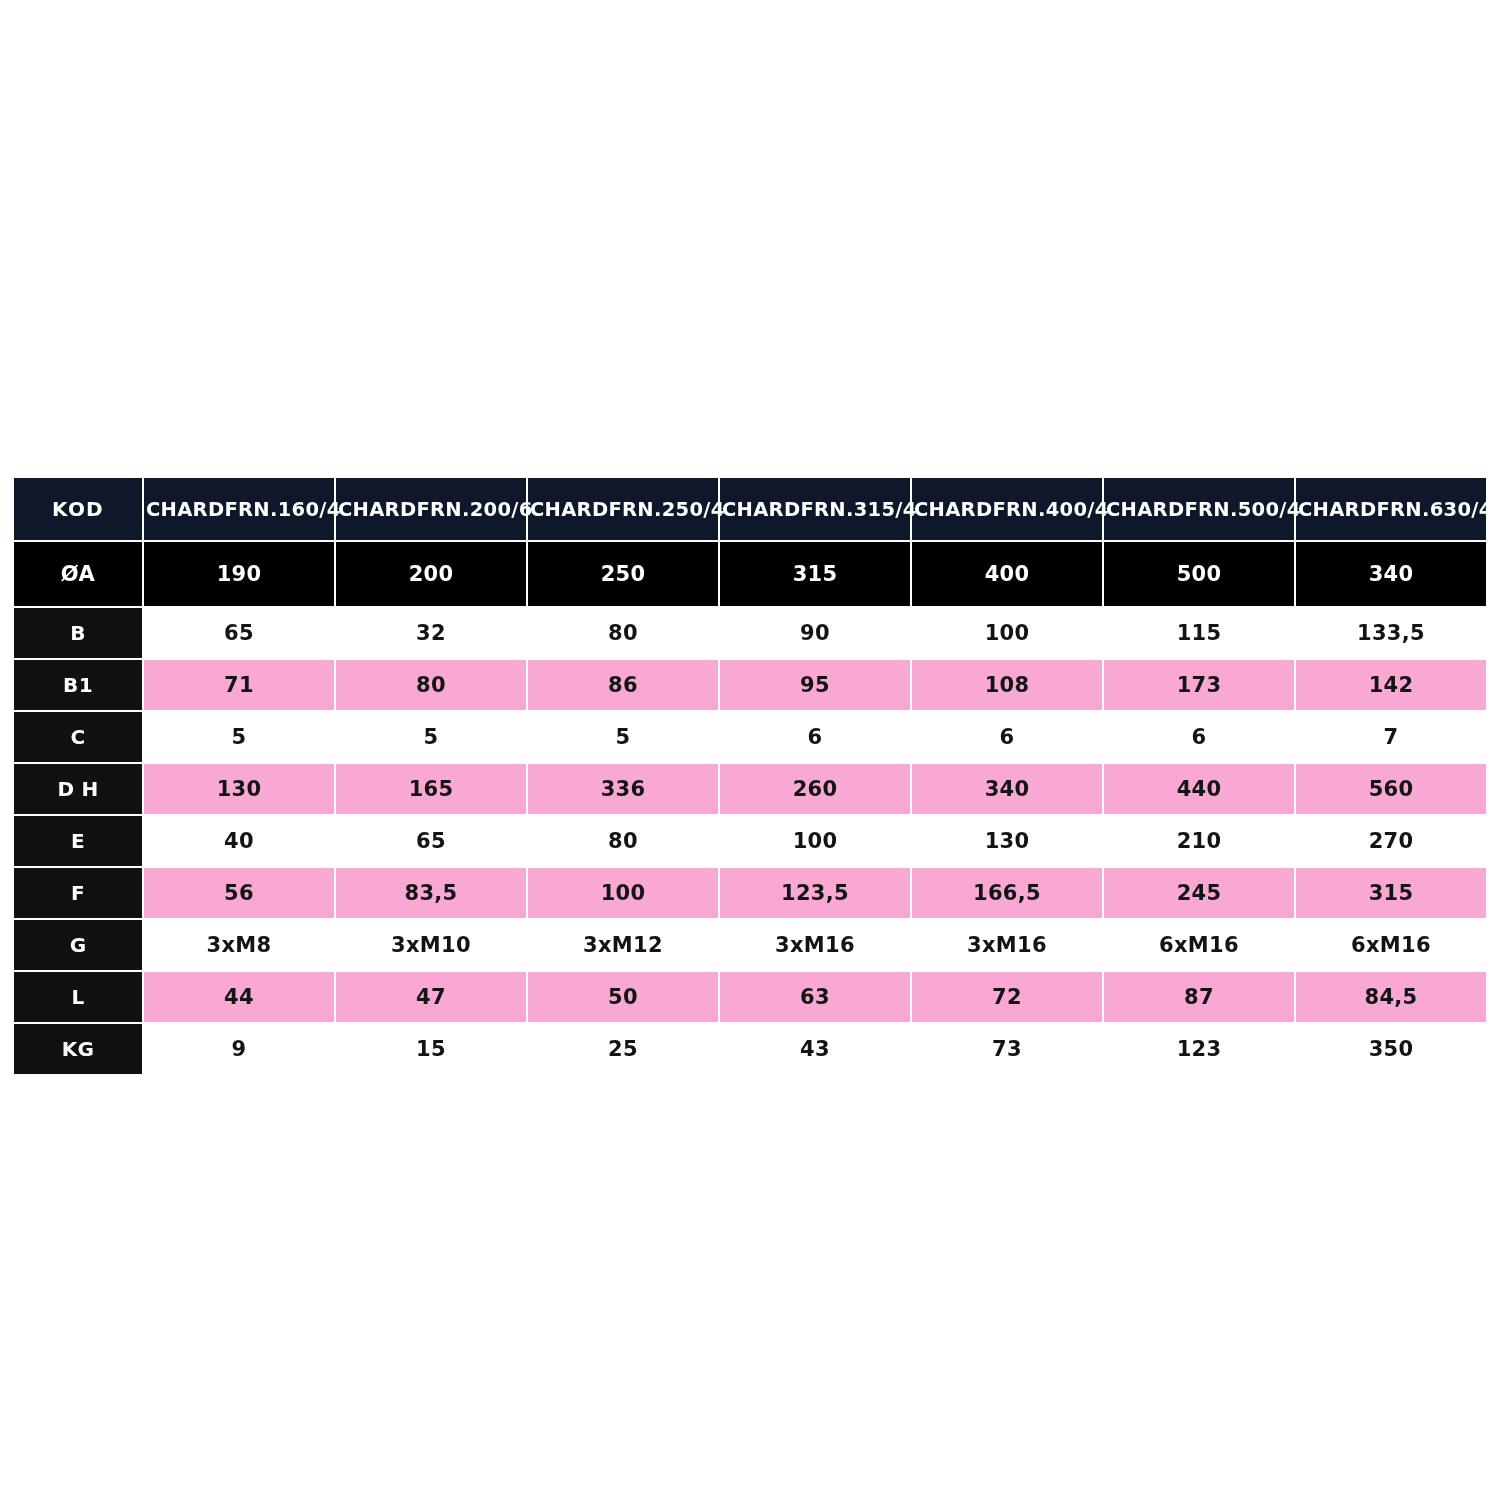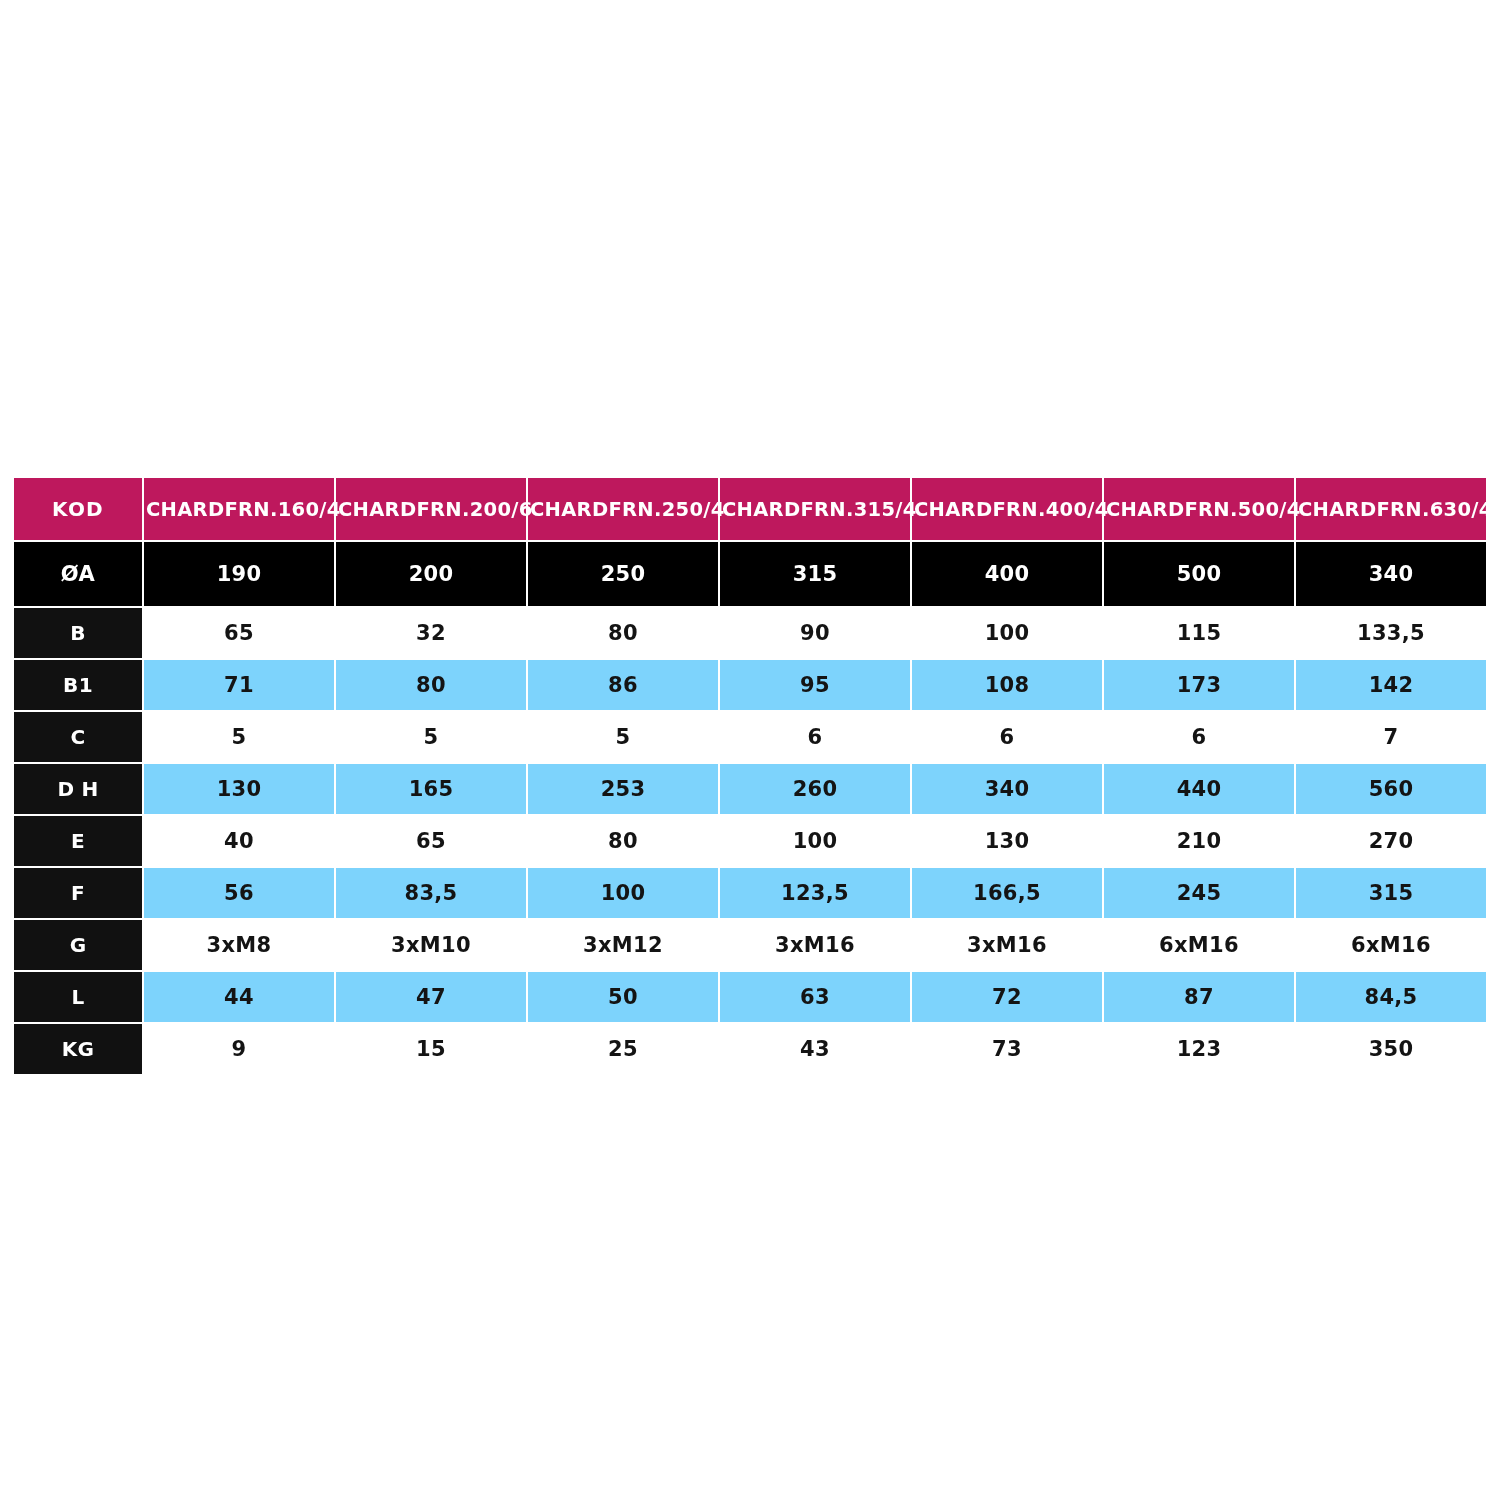--- a/index.html
+++ b/index.html
@@ -26,21 +26,21 @@
   }
   table.spec td, table.spec th {
     border: 2px solid #ffffff;
     text-align: center;
     vertical-align: middle;
     font-weight: bold;
     letter-spacing: 0.3px;
   }
   
   tr.head th {
-    background: #be185d;
+    background: #0f172a;
     color: #ffffff;
     height: 62px;
     font-size: 19.5px;
     padding: 0 2px;
   }
   tr.head th.kod-head {
     width: 124px;
     font-size: 20px;
     letter-spacing: 1.2px;
   }
@@ -60,21 +60,21 @@
     height: 62px;
     font-size: 21px;
   }
   td.val {
     background: #ffffff;
     color: #141414;
     height: 48px;
     font-size: 21px;
   }
   tr.alt td.val {
-    background: #7dd3fc;
+    background: #f9a8d4;
   }
   .outer-border {
     border: 2px solid #141414;
   }
 </style>
 </head>
 <body>
 
 <div id="spec-wrap">
   <table class="spec outer-border">
@@ -128,21 +128,21 @@
         <td class="val">5</td>
         <td class="val">6</td>
         <td class="val">6</td>
         <td class="val">6</td>
         <td class="val">7</td>
       </tr>
       <tr class="alt">
         <td class="label">D H</td>
         <td class="val">130</td>
         <td class="val">165</td>
-        <td class="val">253</td>
+        <td class="val">336</td>
         <td class="val">260</td>
         <td class="val">340</td>
         <td class="val">440</td>
         <td class="val">560</td>
       </tr>
       <tr>
         <td class="label">E</td>
         <td class="val">40</td>
         <td class="val">65</td>
         <td class="val">80</td>

